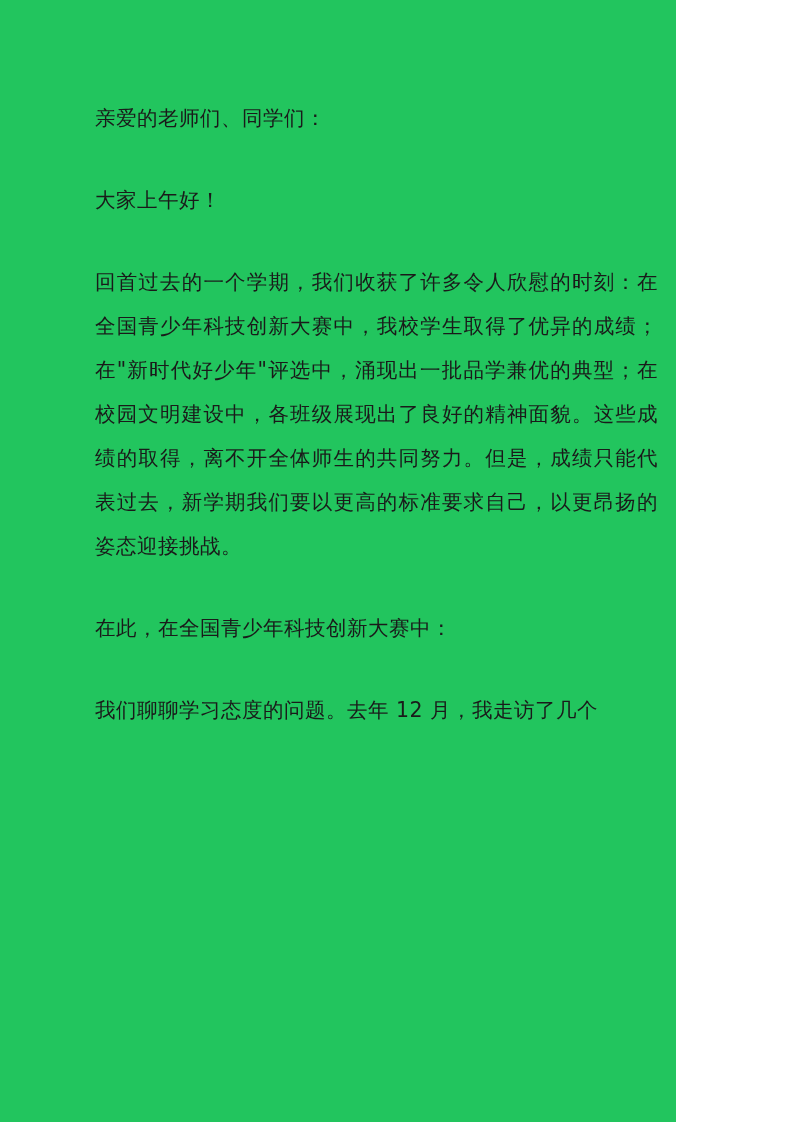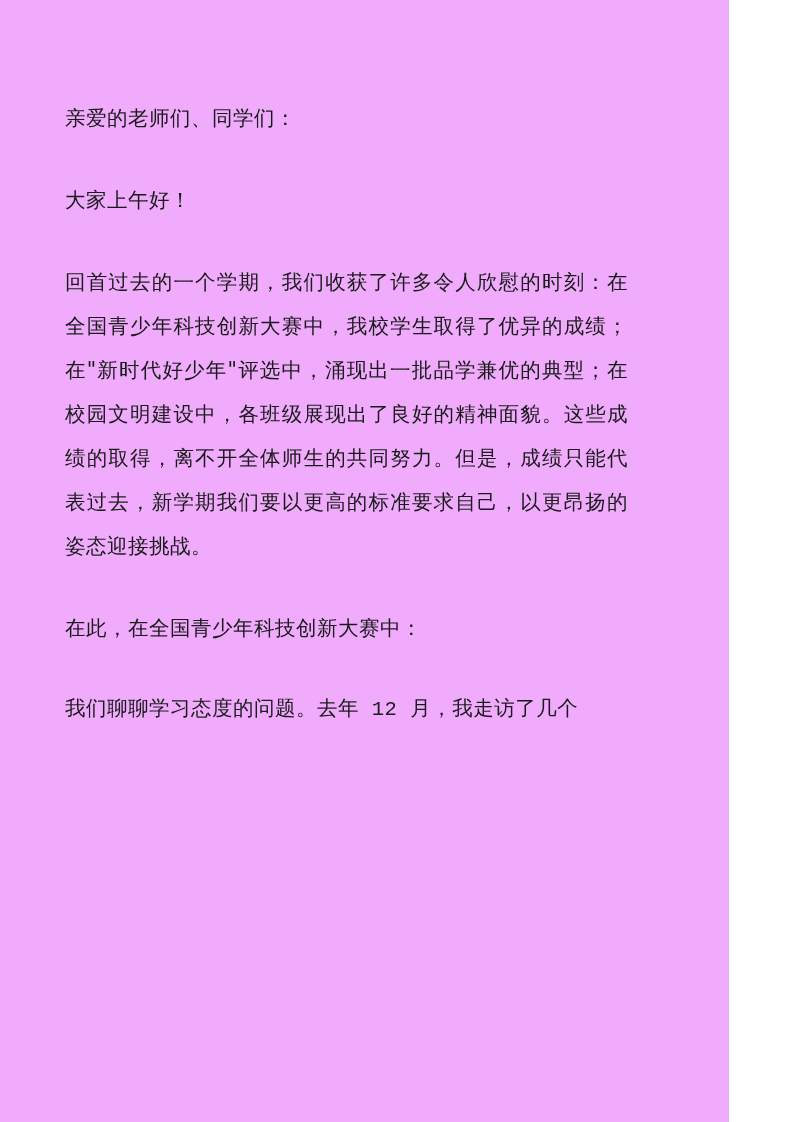--- a/index.html
+++ b/index.html
@@ -7,43 +7,42 @@
     padding: 0;
     background: #ffffff;
   }
   body {
     width: 793px;
     height: 1122px;
     font-family: "DejaVu Sans", "Liberation Sans", sans-serif;
     color: #000000;
   }
   .page {
-    width: 729px;
+    width: 676px;
     height: 1122px;
     box-sizing: border-box;
-    padding: 96px 115px 60px 65px;
-    background: #f0abfc;
+    padding: 96px 115px 60px 95px;
+    background: #22c55e;
     position: relative;
   }
   .doc-body {
     width: 563px;
   }
   p.para {
     margin: 0 0 38px 0;
     font-size: 20.5px;
     line-height: 44px;
     letter-spacing: 0.5px;
     text-align: justify;
     text-justify: inter-ideograph;
     color: #1a1a1a;
     font-weight: 400;
   }
   p.para:last-child {
     margin-bottom: 0;
-    font-family: Liberation Mono, monospace;
   }
 </style>
 </head>
 <body>
 
 <div class="page">
   <div class="doc-body">
     <p class="para">亲爱的老师们、同学们：</p>
     <p class="para">大家上午好！</p>
     <p class="para">回首过去的一个学期，我们收获了许多令人欣慰的时刻：在全国青少年科技创新大赛中，我校学生取得了优异的成绩；在"新时代好少年"评选中，涌现出一批品学兼优的典型；在校园文明建设中，各班级展现出了良好的精神面貌。这些成绩的取得，离不开全体师生的共同努力。但是，成绩只能代表过去，新学期我们要以更高的标准要求自己，以更昂扬的姿态迎接挑战。</p>

